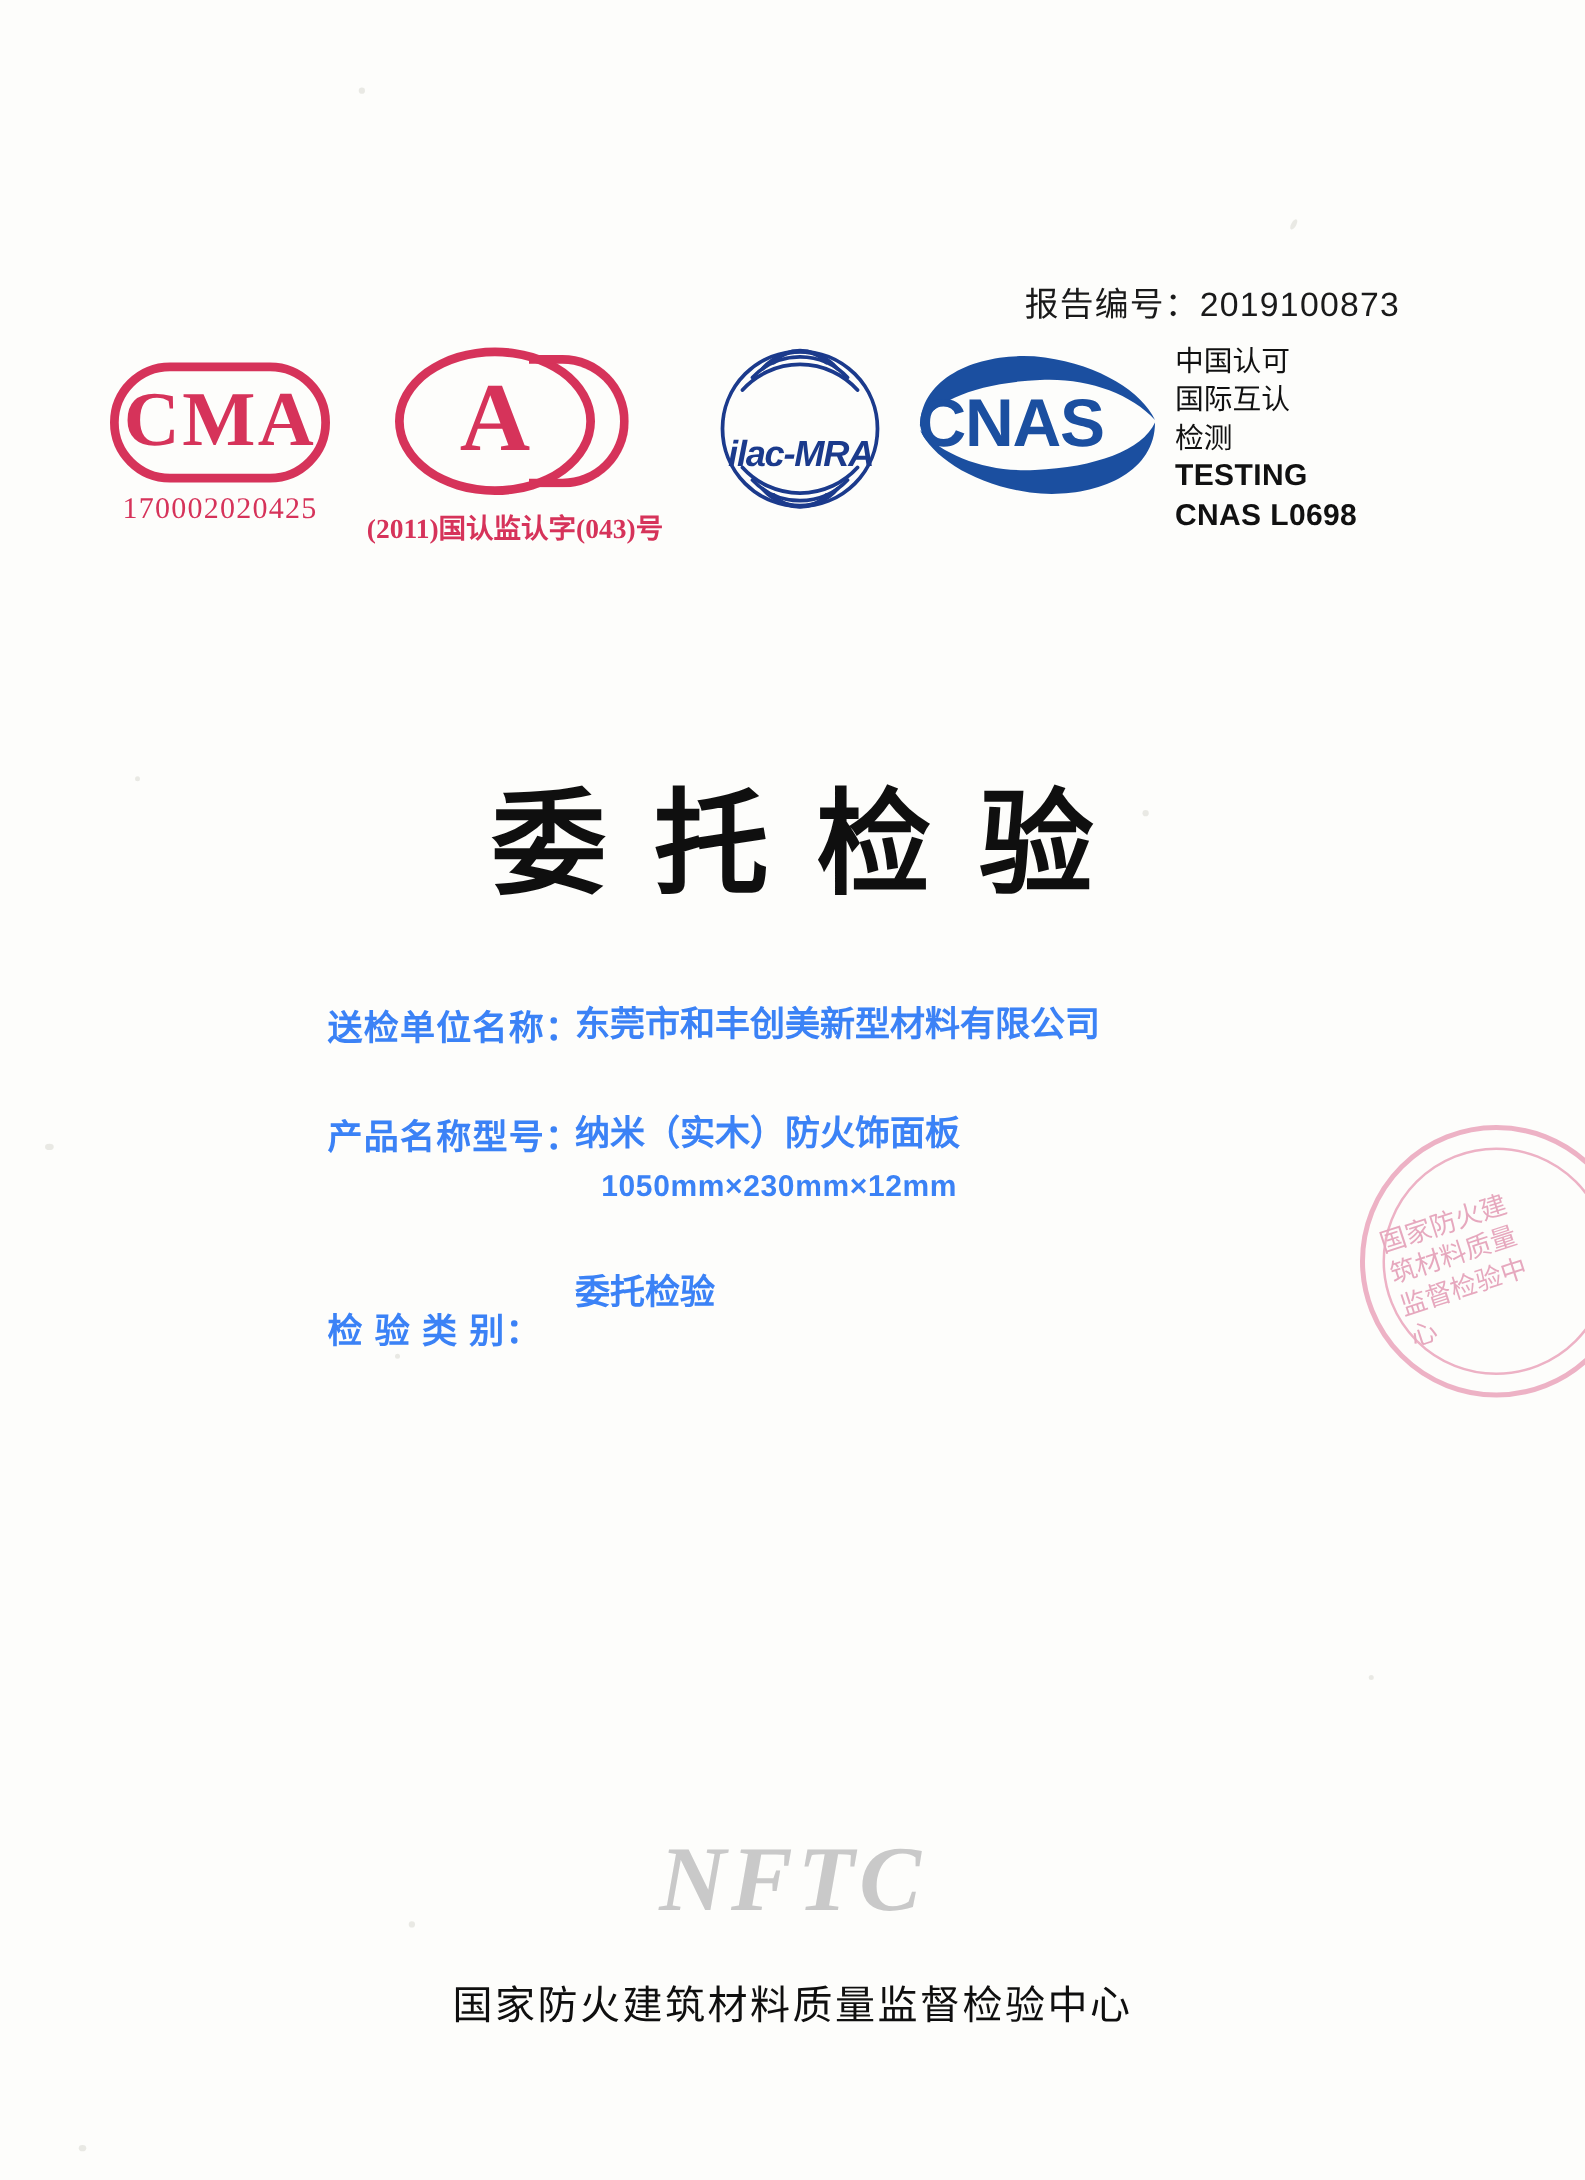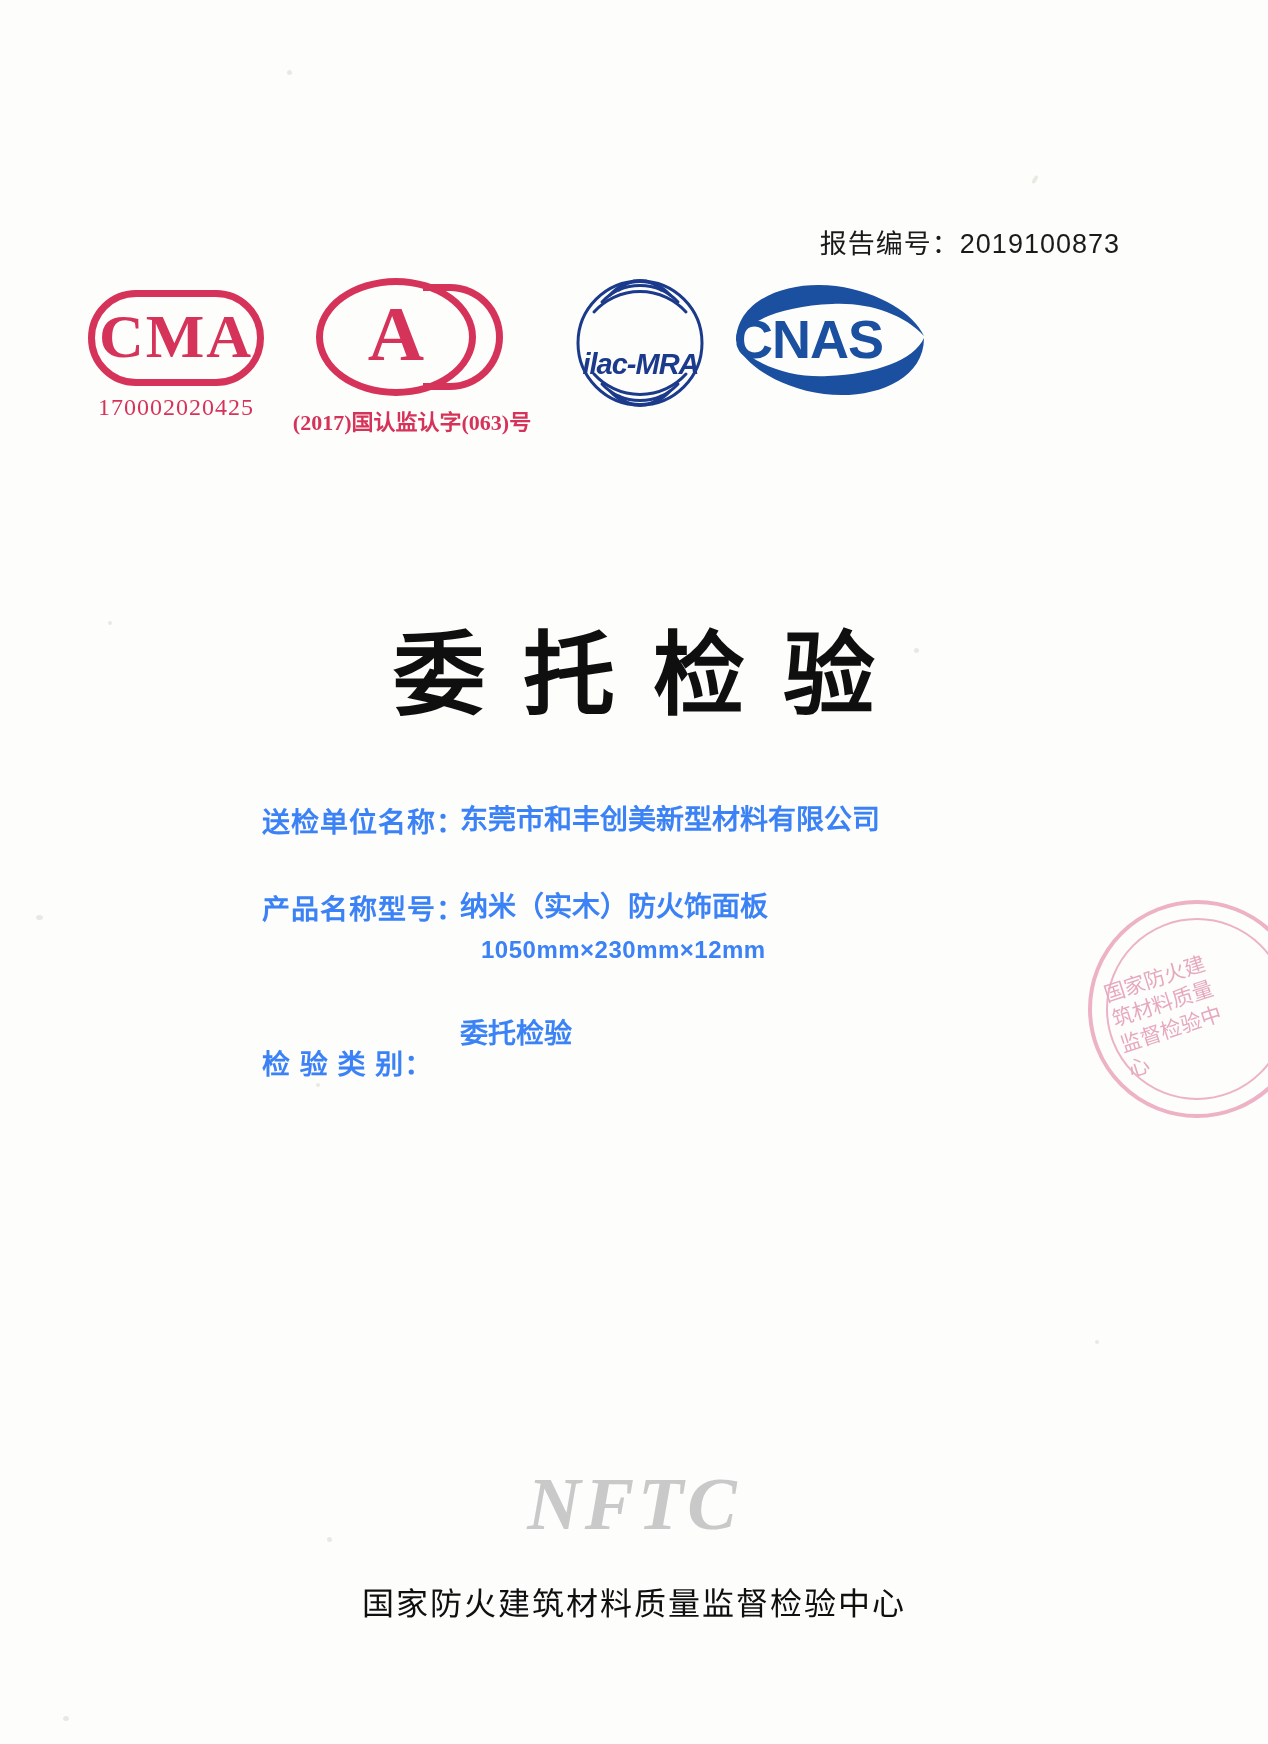--- a/index.html
+++ b/index.html
@@ -330,21 +330,21 @@
     <div class="cma">
       <div class="oval"></div>
       <div class="letters">CMA</div>
       <div class="code">170002020425</div>
     </div>
 
     <div class="cal">
       <div class="ring"></div>
       <div class="tail"></div>
       <div class="glyph">A</div>
-      <div class="code">(2017)国认监认字(063)号</div>
+      <div class="code">(2011)国认监认字(043)号</div>
     </div>
 
     <div class="ilac">
       <svg width="165" height="135" viewBox="0 0 165 135" aria-hidden="true">
         <g fill="none" stroke="#1b3a8c" stroke-width="3">
           <circle cx="82" cy="67" r="62"></circle>
         </g>
         <g fill="none" stroke="#1b3a8c" stroke-width="3" stroke-linecap="round">
           <path d="M36 36 A 62 62 0 0 1 128 36"></path>
           <path d="M44 26 A 52 52 0 0 1 120 26"></path>
@@ -362,20 +362,27 @@
     </div>
 
     <div class="cnas">
       <svg width="200" height="120" viewBox="0 0 200 120" aria-hidden="true">
         <path d="M8 62 C 8 18, 62 0, 108 6 C 152 12, 186 34, 196 56 C 176 34, 140 22, 104 24 C 56 26, 18 40, 8 62 Z" fill="#1b4fa0"></path>
         <path d="M196 58 C 196 102, 142 120, 96 114 C 52 108, 18 86, 8 64 C 28 86, 64 98, 100 96 C 148 94, 186 80, 196 58 Z" fill="#1b4fa0"></path>
       </svg>
       <div class="word">CNAS</div>
     </div>
 
+    <div class="cnas-text">
+      <div class="cn">中国认可</div>
+      <div class="cn">国际互认</div>
+      <div class="cn">检测</div>
+      <div class="en">TESTING</div>
+      <div class="en">CNAS L0698</div>
+    </div>
   </div>
 
   <div class="doc-title">委托检验</div>
 
   <div class="fields">
 
     <div class="field-row">
       <div class="field-label">送检单位名称：</div>
       <div class="field-value">东莞市和丰创美新型材料有限公司</div>
     </div>

